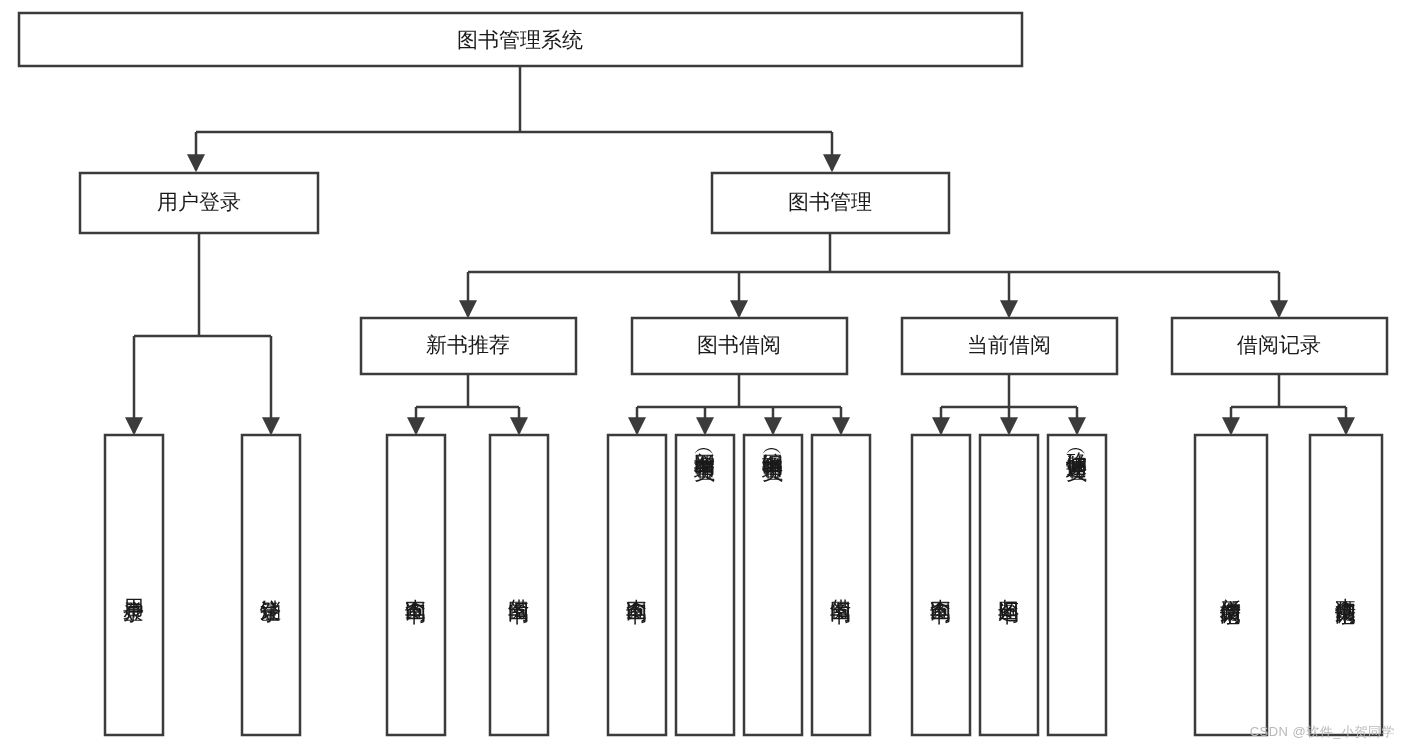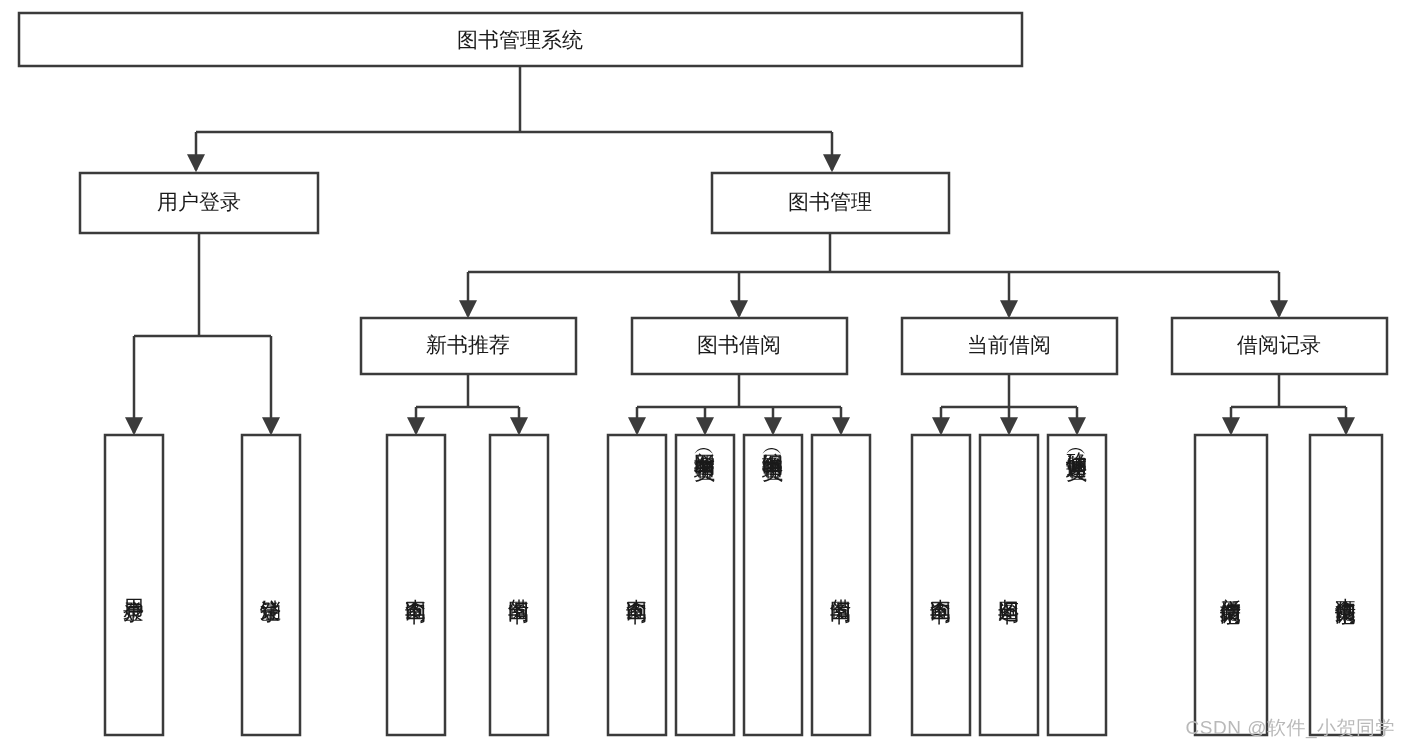--- a/index.html
+++ b/index.html
@@ -65,21 +65,21 @@
     letter-spacing: 1.5px;
     color: #1a1a1a;
     white-space: nowrap;
     line-height: 1;
   }
   #watermark {
     position: absolute;
     right: 10px;
     bottom: 6px;
     font-family: "Liberation Sans", "DejaVu Sans", sans-serif;
-    font-size: 19px;
+    font-size: 13px;
     color: #b9b9b9;
     white-space: nowrap;
     letter-spacing: 0.5px;
   }
 </style>
 </head>
 <body>
 
 <div id="diagram-root">
 

